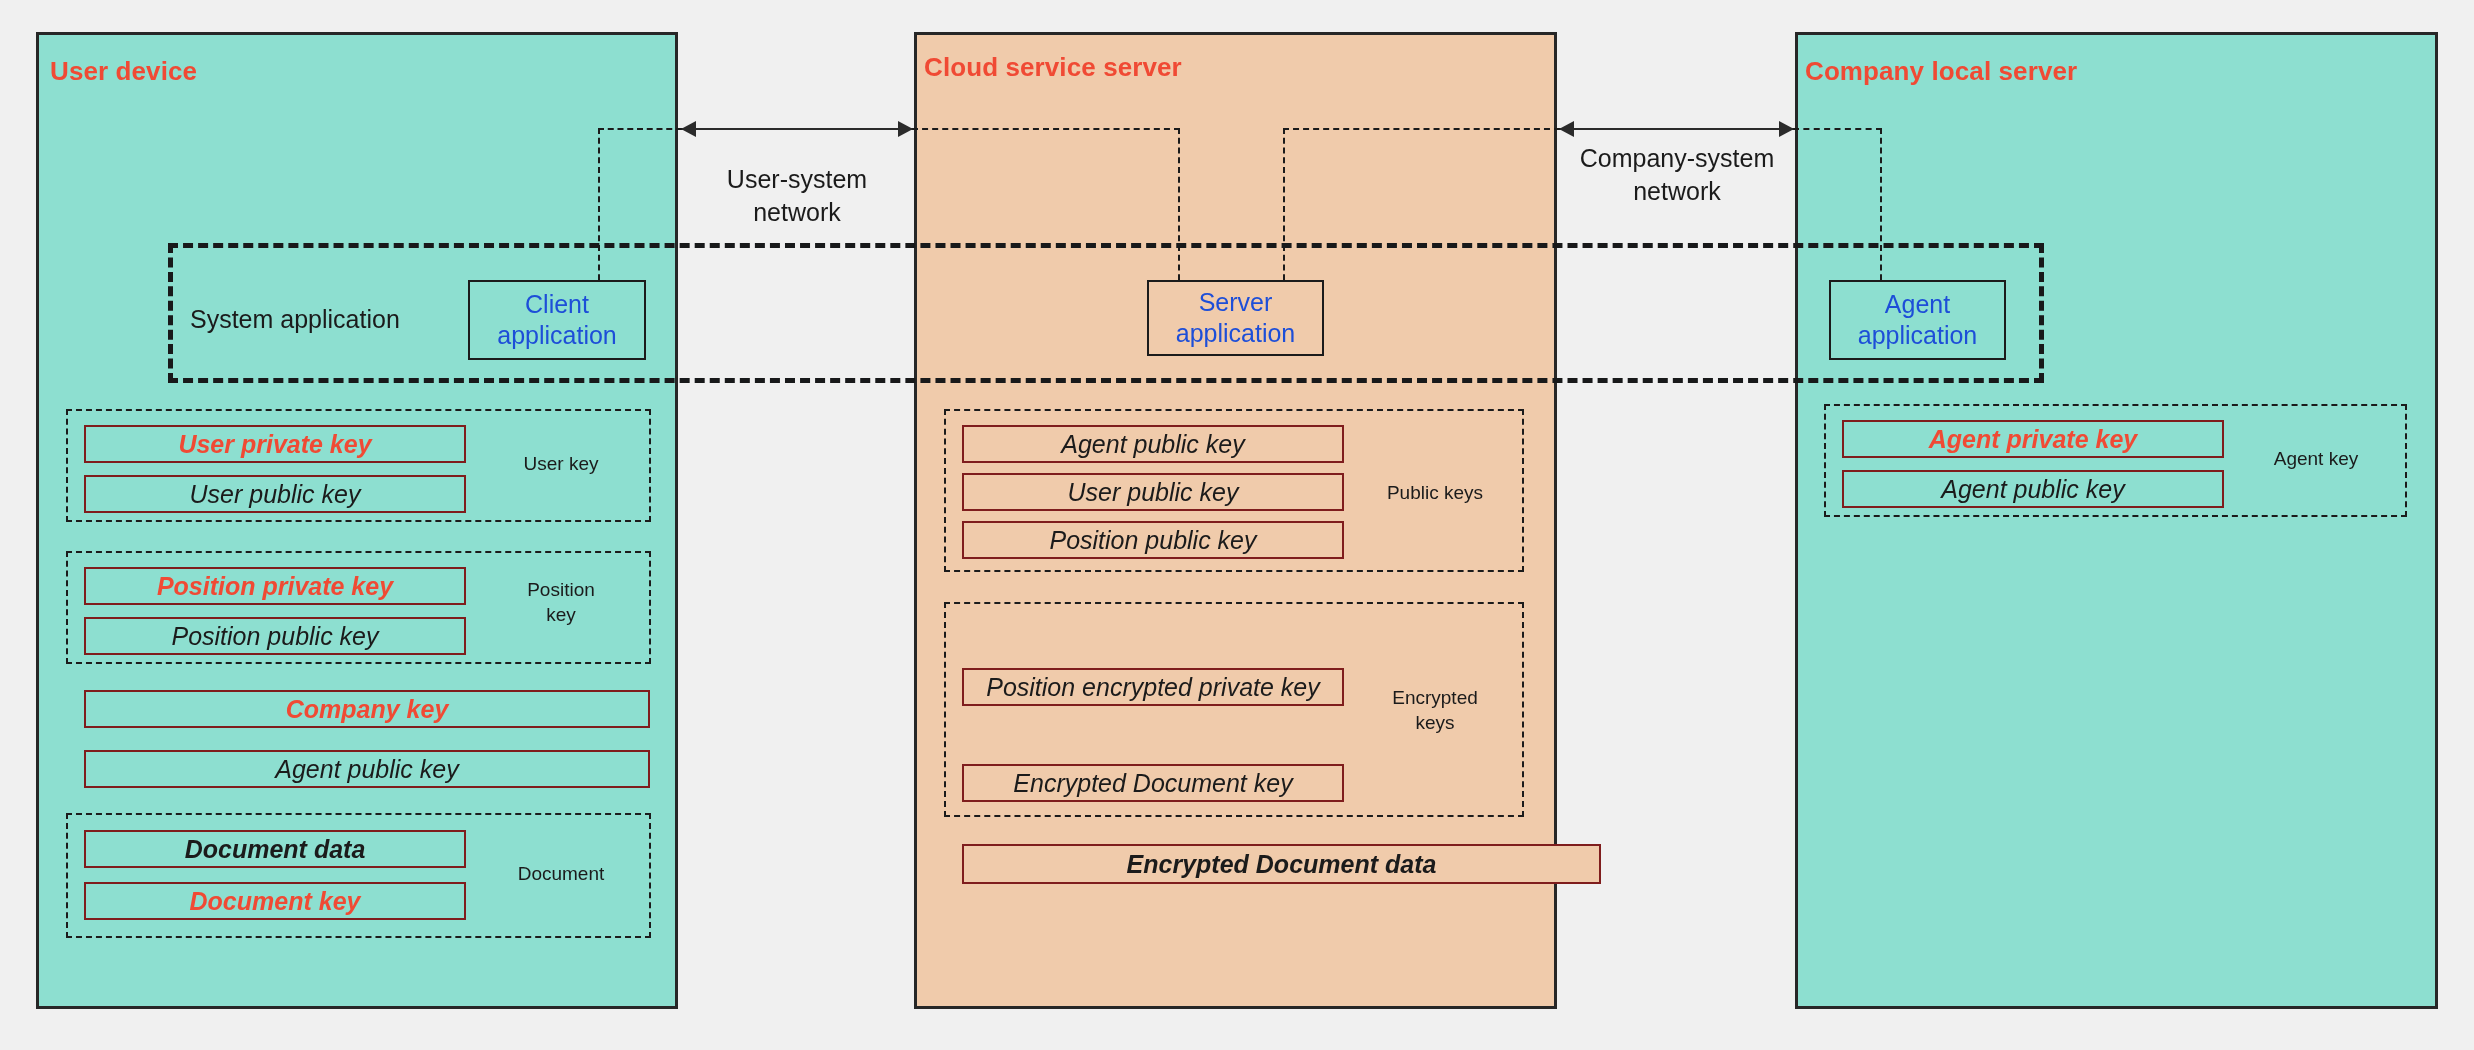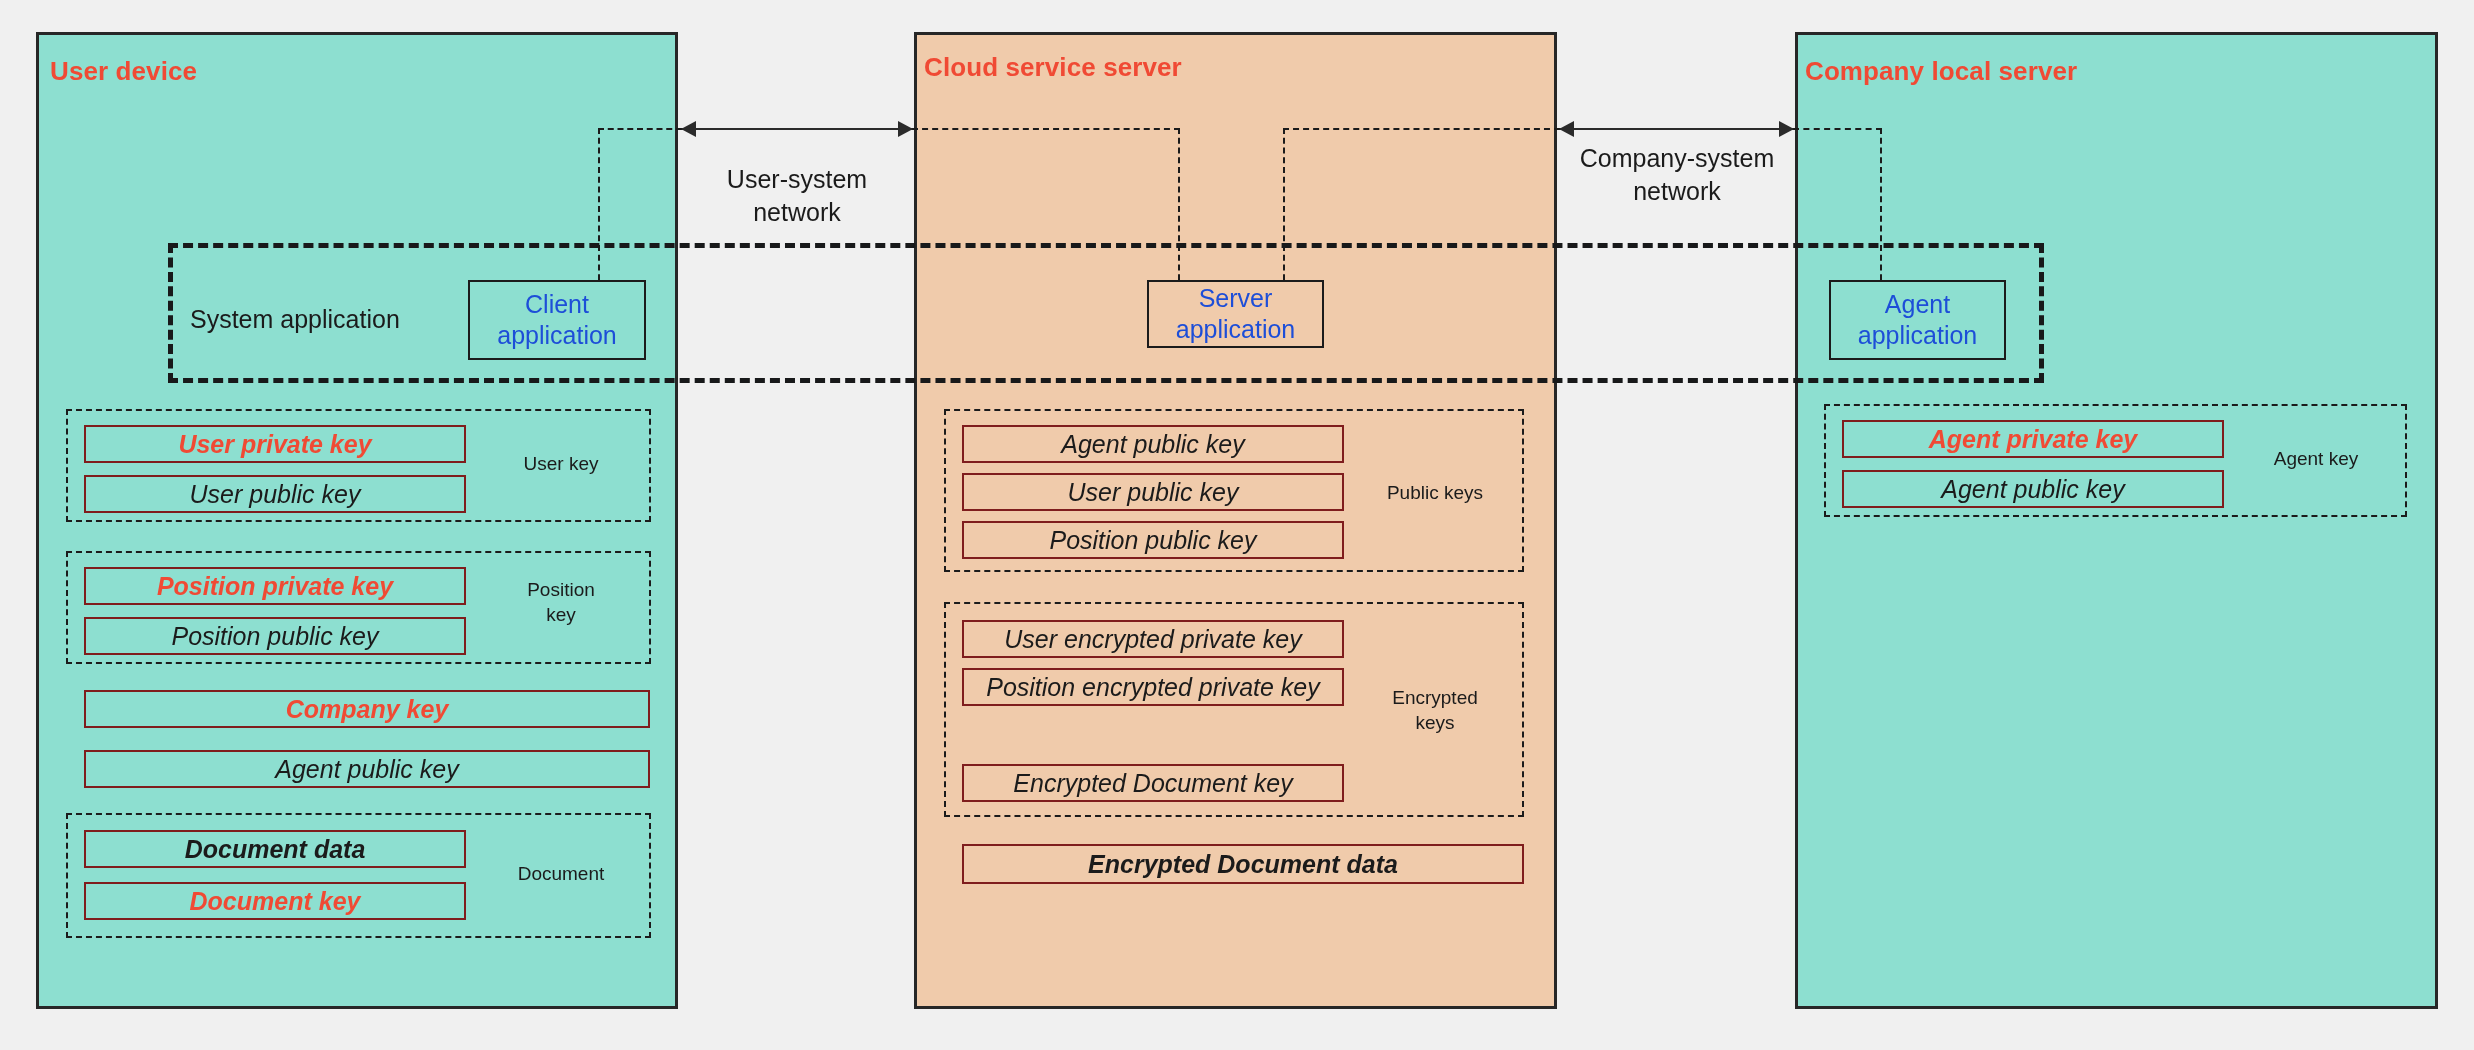--- a/index.html
+++ b/index.html
@@ -182,21 +182,21 @@
   <div class="net-arrow" style="left:1560px; top:128px; width:233px;"></div>
   <div class="net-label" style="left:1528px; top:142px; width:298px;">Company-system
 network</div>
 
   <div class="system-boundary" style="left:168px; top:243px; width:1876px; height:140px;"></div>
   <div class="system-label" style="left:190px; top:305px;">System application</div>
 
   <div class="app-box teal" style="left:468px; top:280px; width:178px; height:80px; white-space:pre-line;">Client
 application</div>
 
-  <div class="app-box peach" style="left:1147px; top:280px; width:177px; height:68px; white-space:pre-line;">Server
+  <div class="app-box peach" style="left:1147px; top:280px; width:177px; height:76px; white-space:pre-line;">Server
 application</div>
 
   <div class="app-box teal" style="left:1829px; top:280px; width:177px; height:80px; white-space:pre-line;">Agent
 application</div>
 
   <div class="group" style="left:66px; top:409px; width:585px; height:113px;"></div>
   <div class="item teal red" style="left:84px; top:425px; width:382px; height:38px;">User private key</div>
   <div class="item teal" style="left:84px; top:475px; width:382px; height:38px;">User public key</div>
   <div class="group-label" style="left:478px; top:452px; width:166px;">User key</div>
 
@@ -214,26 +214,25 @@
   <div class="item teal red" style="left:84px; top:882px; width:382px; height:38px;">Document key</div>
   <div class="group-label" style="left:478px; top:862px; width:166px;">Document</div>
 
   <div class="group" style="left:944px; top:409px; width:580px; height:163px;"></div>
   <div class="item peach" style="left:962px; top:425px; width:382px; height:38px;">Agent public key</div>
   <div class="item peach" style="left:962px; top:473px; width:382px; height:38px;">User public key</div>
   <div class="item peach" style="left:962px; top:521px; width:382px; height:38px;">Position public key</div>
   <div class="group-label" style="left:1356px; top:481px; width:158px;">Public keys</div>
 
   <div class="group" style="left:944px; top:602px; width:580px; height:215px;"></div>
-  <div class="item peach" style="left:962px; top:620px; width:382px; height:38px;">User encrypted private key</div>
   <div class="item peach" style="left:962px; top:668px; width:382px; height:38px;">Position encrypted private key</div>
   <div class="item peach" style="left:962px; top:764px; width:382px; height:38px;">Encrypted Document key</div>
   <div class="group-label" style="left:1356px; top:686px; width:158px;">Encrypted
 keys</div>
 
-  <div class="item peach bold" style="left:962px; top:844px; width:562px; height:40px;">Encrypted Document data</div>
+  <div class="item peach bold" style="left:962px; top:844px; width:639px; height:40px;">Encrypted Document data</div>
 
   <div class="group" style="left:1824px; top:404px; width:583px; height:113px;"></div>
   <div class="item teal red" style="left:1842px; top:420px; width:382px; height:38px;">Agent private key</div>
   <div class="item teal" style="left:1842px; top:470px; width:382px; height:38px;">Agent public key</div>
   <div class="group-label" style="left:2236px; top:447px; width:160px;">Agent key</div>
 
 </div>
 
 </body></html>

